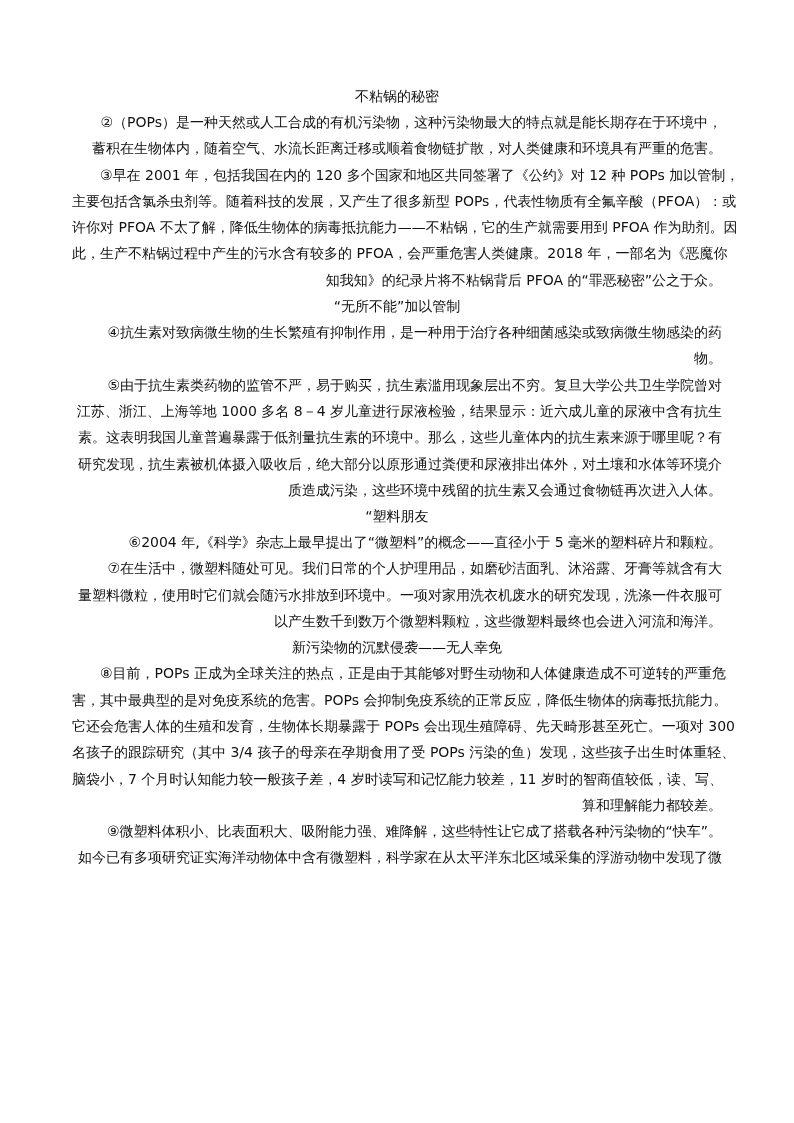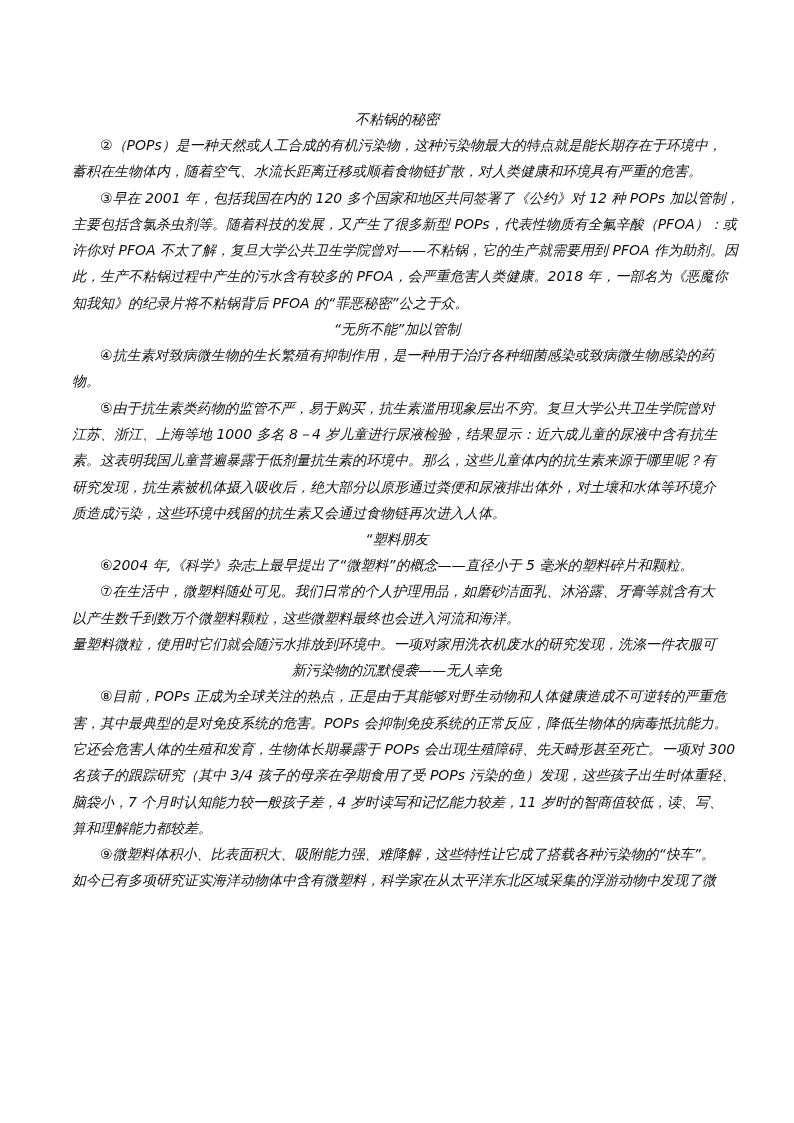--- a/index.html
+++ b/index.html
@@ -11,59 +11,59 @@
       width: 794px;
       height: 1123px;
       position: relative;
       overflow: hidden;
       font-family: "DejaVu Sans", "Liberation Sans", sans-serif;
       color: #111111;
     }
     .page {
       position: absolute;
       left: 72px;
-      top: 106px;
+      top: 83px;
       width: 650px;
-      font-style: italic;
     }
     .heading {
       text-align: center;
       font-size: 14px;
       line-height: 26px;
       height: 26px;
       margin: 0;
       font-weight: normal;
       letter-spacing: 0;
       white-space: nowrap;
     }
     .line {
       display: block;
       white-space: nowrap;
       height: 26.3px;
       line-height: 26.3px;
       font-size: 14px;
+      text-align: right;
     }
     .line.indent {
       padding-left: 28px;
     }
   </style>
 </head>
 <body>
 
 <div class="page">
 
   <div class="heading">不粘锅的秘密</div>
   <div>
     <span class="line indent">②（POPs）是一种天然或人工合成的有机污染物，这种污染物最大的特点就是能长期存在于环境中，</span>
     <span class="line">蓄积在生物体内，随着空气、水流长距离迁移或顺着食物链扩散，对人类健康和环境具有严重的危害。</span>
   </div>
   <div>
     <span class="line indent">③早在 2001 年，包括我国在内的 120 多个国家和地区共同签署了《公约》对 12 种 POPs 加以管制，</span>
     <span class="line">主要包括含氯杀虫剂等。随着科技的发展，又产生了很多新型 POPs，代表性物质有全氟辛酸（PFOA）：或</span>
-    <span class="line">许你对 PFOA 不太了解，复旦大学公共卫生学院曾对——不粘锅，它的生产就需要用到 PFOA 作为助剂。因</span>
+    <span class="line">许你对 PFOA 不太了解，降低生物体的病毒抵抗能力——不粘锅，它的生产就需要用到 PFOA 作为助剂。因</span>
     <span class="line">此，生产不粘锅过程中产生的污水含有较多的 PFOA，会严重危害人类健康。2018 年，一部名为《恶魔你</span>
     <span class="line">知我知》的纪录片将不粘锅背后 PFOA 的“罪恶秘密”公之于众。</span>
   </div>
 
   <div class="heading">“无所不能”加以管制</div>
   <div>
     <span class="line indent">④抗生素对致病微生物的生长繁殖有抑制作用，是一种用于治疗各种细菌感染或致病微生物感染的药</span>
     <span class="line">物。</span>
   </div>
   <div>
@@ -73,22 +73,22 @@
     <span class="line">研究发现，抗生素被机体摄入吸收后，绝大部分以原形通过粪便和尿液排出体外，对土壤和水体等环境介</span>
     <span class="line">质造成污染，这些环境中残留的抗生素又会通过食物链再次进入人体。</span>
   </div>
 
   <div class="heading">“塑料朋友</div>
   <div>
     <span class="line indent">⑥2004 年,《科学》杂志上最早提出了“微塑料”的概念——直径小于 5 毫米的塑料碎片和颗粒。</span>
   </div>
   <div>
     <span class="line indent">⑦在生活中，微塑料随处可见。我们日常的个人护理用品，如磨砂洁面乳、沐浴露、牙膏等就含有大</span>
+    <span class="line">量塑料微粒，使用时它们就会随污水排放到环境中。一项对家用洗衣机废水的研究发现，洗涤一件衣服可</span>
     <span class="line">以产生数千到数万个微塑料颗粒，这些微塑料最终也会进入河流和海洋。</span>
-    <span class="line">量塑料微粒，使用时它们就会随污水排放到环境中。一项对家用洗衣机废水的研究发现，洗涤一件衣服可</span>
   </div>
 
   <div class="heading">新污染物的沉默侵袭——无人幸免</div>
   <div>
     <span class="line indent">⑧目前，POPs 正成为全球关注的热点，正是由于其能够对野生动物和人体健康造成不可逆转的严重危</span>
     <span class="line">害，其中最典型的是对免疫系统的危害。POPs 会抑制免疫系统的正常反应，降低生物体的病毒抵抗能力。</span>
     <span class="line">它还会危害人体的生殖和发育，生物体长期暴露于 POPs 会出现生殖障碍、先天畸形甚至死亡。一项对 300</span>
     <span class="line">名孩子的跟踪研究（其中 3/4 孩子的母亲在孕期食用了受 POPs 污染的鱼）发现，这些孩子出生时体重轻、</span>
     <span class="line">脑袋小，7 个月时认知能力较一般孩子差，4 岁时读写和记忆能力较差，11 岁时的智商值较低，读、写、</span>
     <span class="line">算和理解能力都较差。</span>

